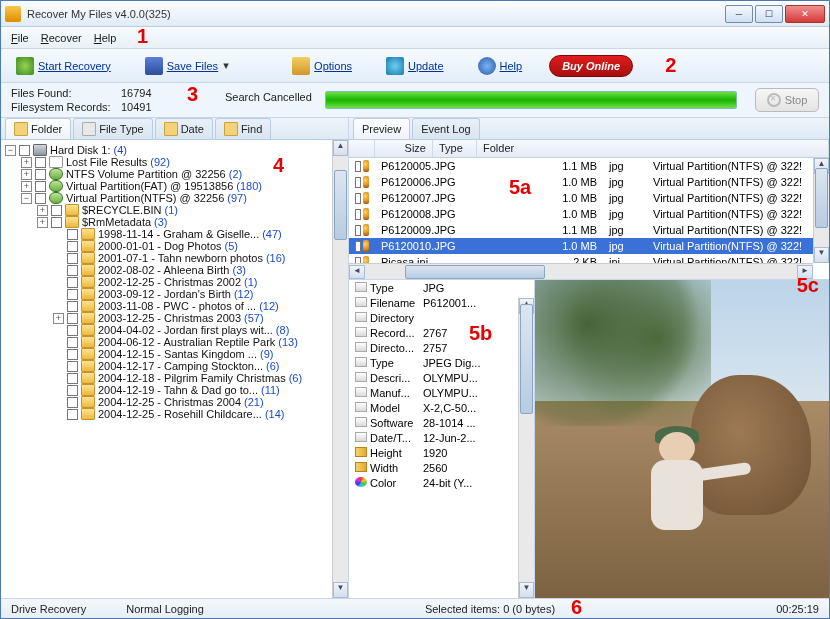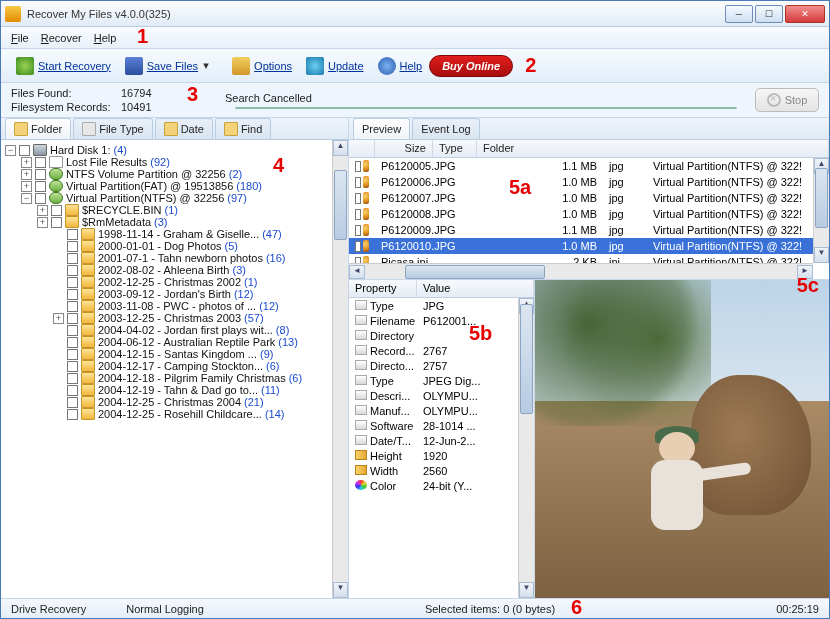--- a/index.html
+++ b/index.html
@@ -8,21 +8,21 @@
 .titlebar { height:26px; background:linear-gradient(#fdfdfe,#e0ebf7); display:flex; align-items:center; padding:0 4px; border-bottom:1px solid #b8cde2;}
 .titlebar .app-icon { width:16px; height:16px; background:linear-gradient(#f7c948,#e28b00); margin-right:6px; border-radius:2px;}
 .titlebar .title-text { flex:1; color:#333; }
 .win-btns { display:flex; gap:2px; }
 .win-btn { width:28px; height:18px; border:1px solid #6e8bb5; border-radius:2px; background:linear-gradient(#f5f9fe,#cfe0f3); display:flex; align-items:center; justify-content:center; font-size:9px; color:#333;}
 .win-btn.close { background:linear-gradient(#f08f8f,#d53a3a); color:#fff; border-color:#a32; width:40px;}
 .menubar { height:22px; background:linear-gradient(#f8fbfe,#e8f0f8); display:flex; align-items:center; padding:8px 10px; gap:12px; border-bottom:1px solid #c7d6e8; position:relative;}
 .menubar span { color:#1a1a1a; }
 .menubar span::first-letter { text-decoration:underline; }
 .callout { position:absolute; font:700 20px Arial; color:#e60000; pointer-events:none; z-index:50;}
-.toolbar { height:34px; background:linear-gradient(#f6fafe,#e3eef9); display:flex; align-items:center; padding:0 8px; gap:0; border-bottom:1px solid #c7d6e8;}
+.toolbar { height:34px; background:linear-gradient(#f6fafe,#e3eef9); display:flex; align-items:center; padding:0 8px; gap:20px; border-bottom:1px solid #c7d6e8;}
 .tb-btn { display:flex; align-items:center; gap:4px; padding:3px 6px; border:1px solid transparent; border-radius:3px; color:#003399; }
 .tb-btn u{ color:#003399;}
 .tb-ico { width:18px; height:18px; border-radius:2px; display:inline-block;}
 .ico-sr{background:radial-gradient(#9ad053,#3b8c1e);} .ico-sv{background:linear-gradient(#5a7fd6,#2b4e9c);} .ico-op{background:linear-gradient(#f0d060,#d2962a);} .ico-up{background:radial-gradient(#6bcff0,#1a7aaf);} .ico-hp{background:radial-gradient(#79b2f0,#2a5aae); border-radius:50%;}
 .buy-btn { background:linear-gradient(#e21d1d,#a80d0d); color:#fff; font-weight:bold; font-style:italic; padding:4px 12px; border-radius:12px; border:1px solid #7a0808;}
 .drop-arr{ width:8px; text-align:center; color:#333;}
 .statusrow { display:flex; align-items:center; padding:4px 10px; gap:8px; background:#eef5fc;}
 .statgrid { display:grid; grid-template-columns:110px 50px; row-gap:2px; color:#222;}
 .statlabel{ color:#222;} .statval{ color:#222; text-align:left;}
 .searchstat { margin-left:30px; color:#222;}
@@ -146,21 +146,21 @@
   </div>
 
   <div class="statusrow" style="position:relative;">
     <div class="statgrid">
       <div class="statlabel">Files Found:</div>
       <div class="statval">16794</div>
       <div class="statlabel">Filesystem Records:</div>
       <div class="statval">10491</div>
     </div>
     <div class="callout" style="left:186px;top:0;position:absolute;">3</div>
-    <div style="display:flex;flex-direction:column;flex:1;gap:3px;margin-left:46px;">
+    <div style="display:flex;flex-direction:row;flex:1;gap:3px;margin-left:46px;">
       <div class="searchstat" style="margin-left:0;">Search Cancelled</div>
       <div class="progress">
           <div class="progress-fill"></div>
         </div>
     </div>
     <div class="stop-btn">
         <span class="stop-ico"></span>
         <span>Stop</span>
       </div>
   </div>
@@ -451,24 +451,20 @@
             <div class="track">
               <div class="hthumb"></div>
             </div>
             <div class="harr">►</div>
           </div>
       </div>
       <div class="lower" style="position:relative;">
         <div class="callout" style="right:10px;top:-6px;">5c</div>
         <div class="proppane">
           <div class="callout" style="left:120px;top:42px;">5b</div>
-          <div class="pp-head">
-            <div class="pp-col pc0">Property</div>
-            <div class="pp-col pc1">Value</div>
-          </div>
           <div id="pp-body">
               <div class="pp-row">
       <div class="pp-cell pc0"><span class="pico tag"></span>Type</div>
       <div class="pp-cell pc1">JPG</div>
               </div>
               <div class="pp-row">
       <div class="pp-cell pc0"><span class="pico tag"></span>Filename</div>
       <div class="pp-cell pc1">P612001...</div>
               </div>
               <div class="pp-row">
@@ -487,20 +483,24 @@
       <div class="pp-cell pc0"><span class="pico tag"></span>Type</div>
       <div class="pp-cell pc1">JPEG Dig...</div>
               </div>
               <div class="pp-row">
       <div class="pp-cell pc0"><span class="pico tag"></span>Descri...</div>
       <div class="pp-cell pc1">OLYMPU...</div>
               </div>
               <div class="pp-row">
       <div class="pp-cell pc0"><span class="pico tag"></span>Manuf...</div>
       <div class="pp-cell pc1">OLYMPU...</div>
+              </div>
+              <div class="pp-row">
+      <div class="pp-cell pc0"><span class="pico tag"></span>Model</div>
+      <div class="pp-cell pc1">X-2,C-50...</div>
               </div>
               <div class="pp-row">
       <div class="pp-cell pc0"><span class="pico tag"></span>Software</div>
       <div class="pp-cell pc1">28-1014 ...</div>
               </div>
               <div class="pp-row">
       <div class="pp-cell pc0"><span class="pico tag"></span>Date/T...</div>
       <div class="pp-cell pc1">12-Jun-2...</div>
               </div>
               <div class="pp-row">

